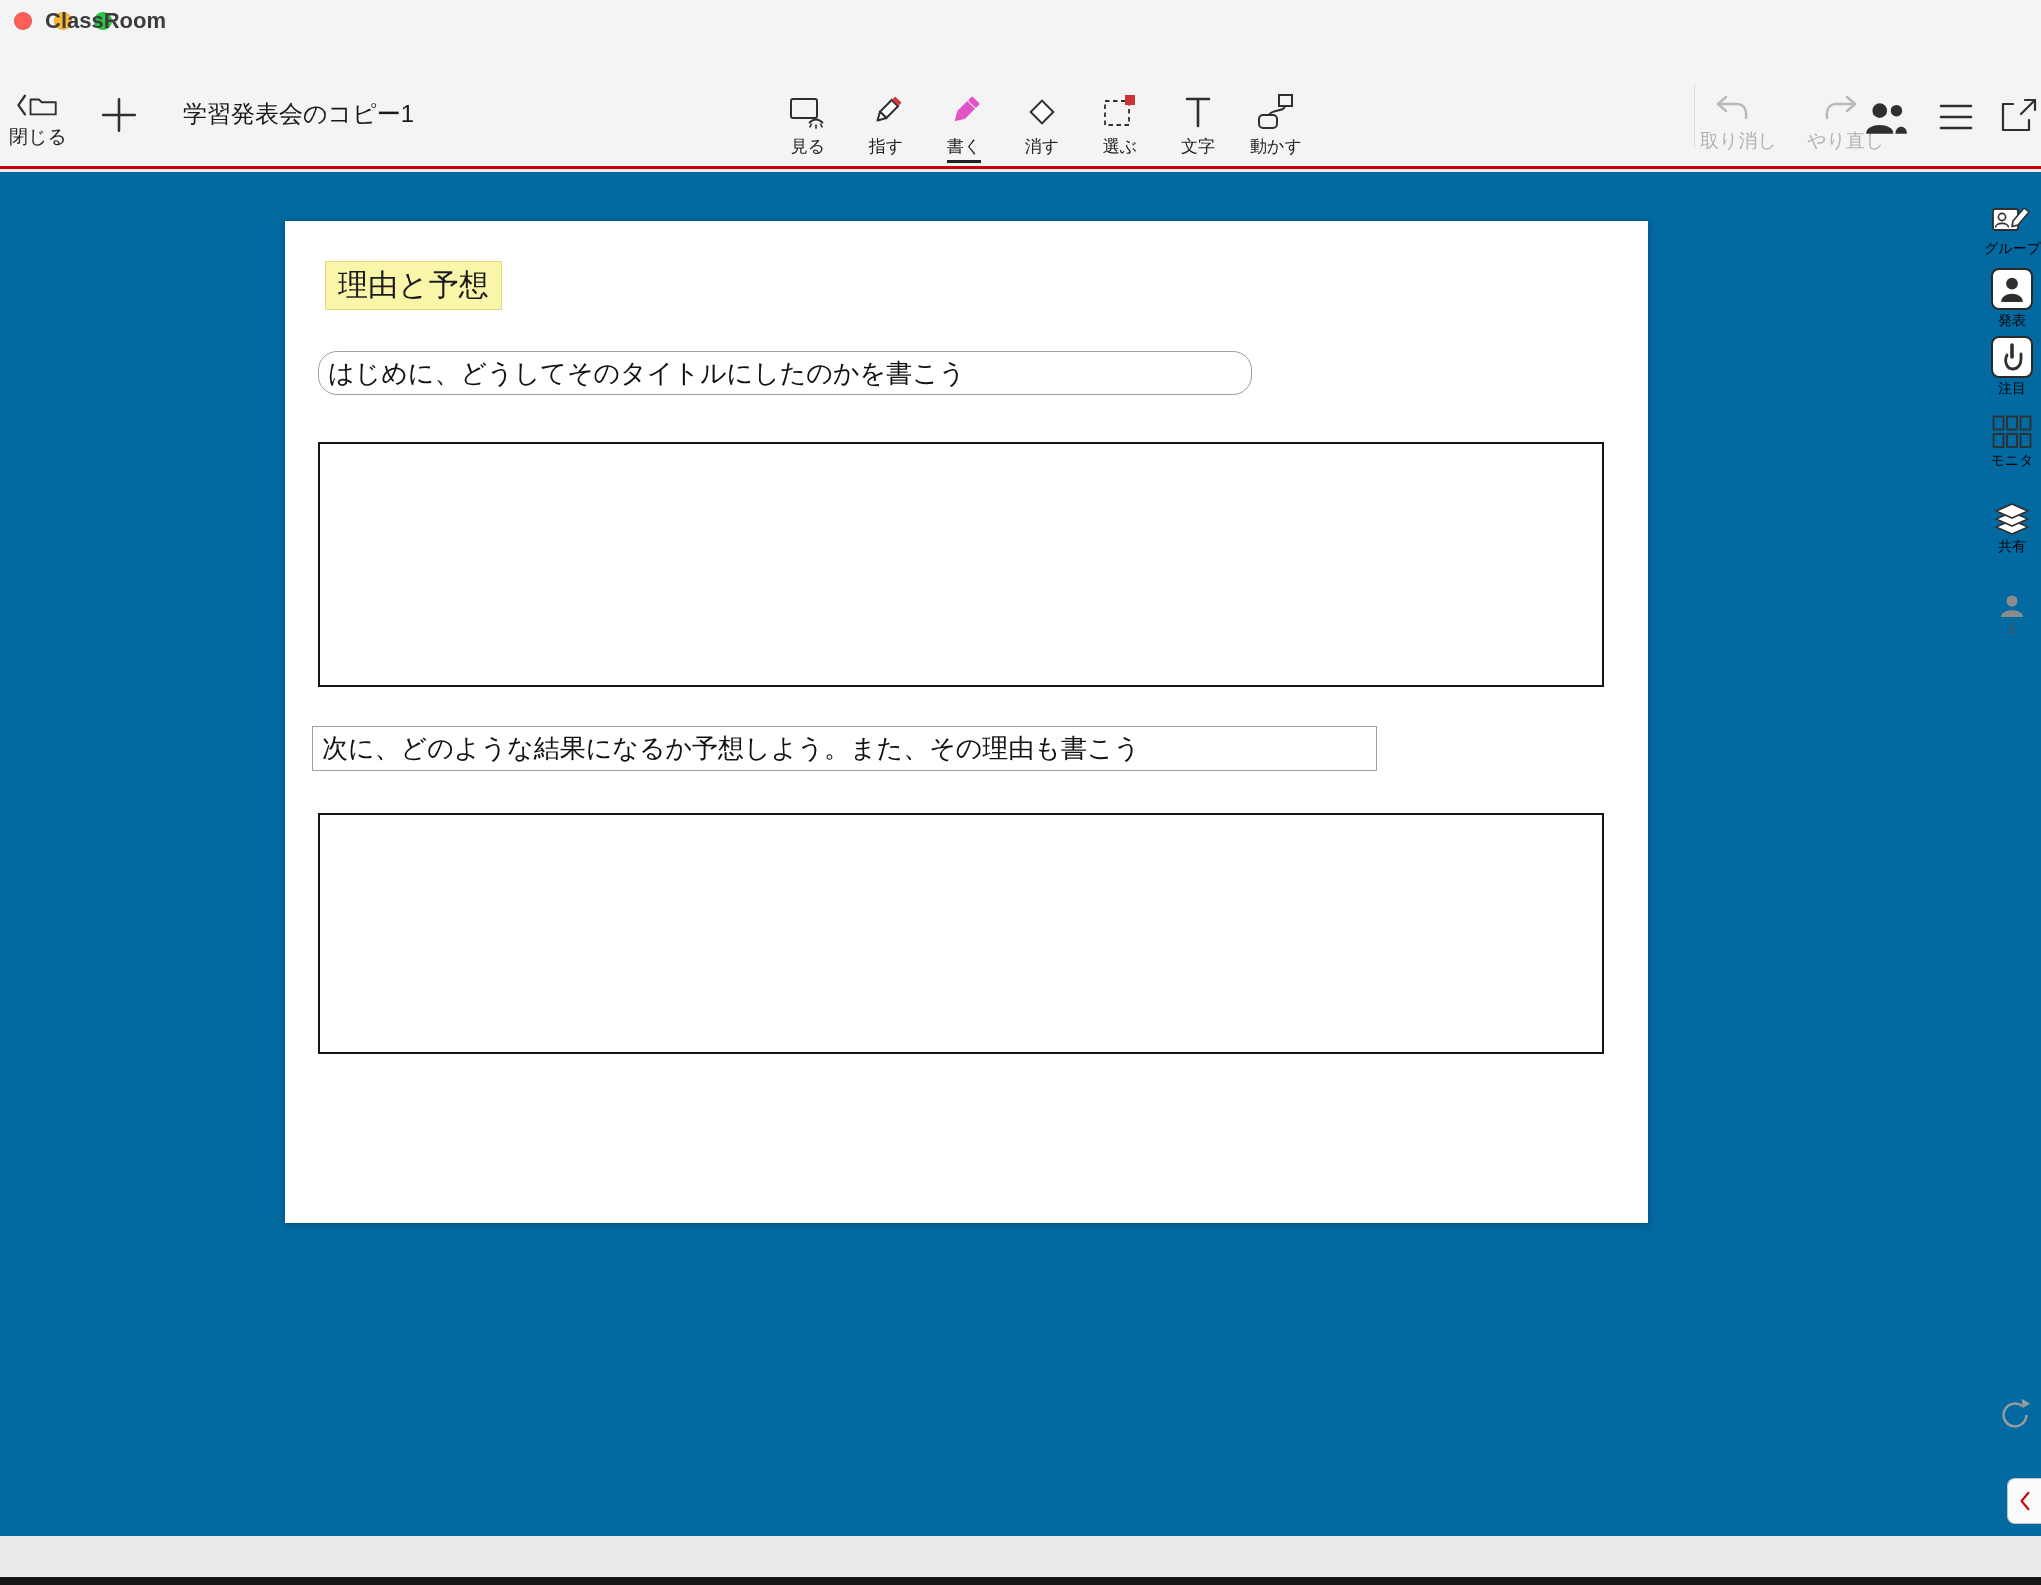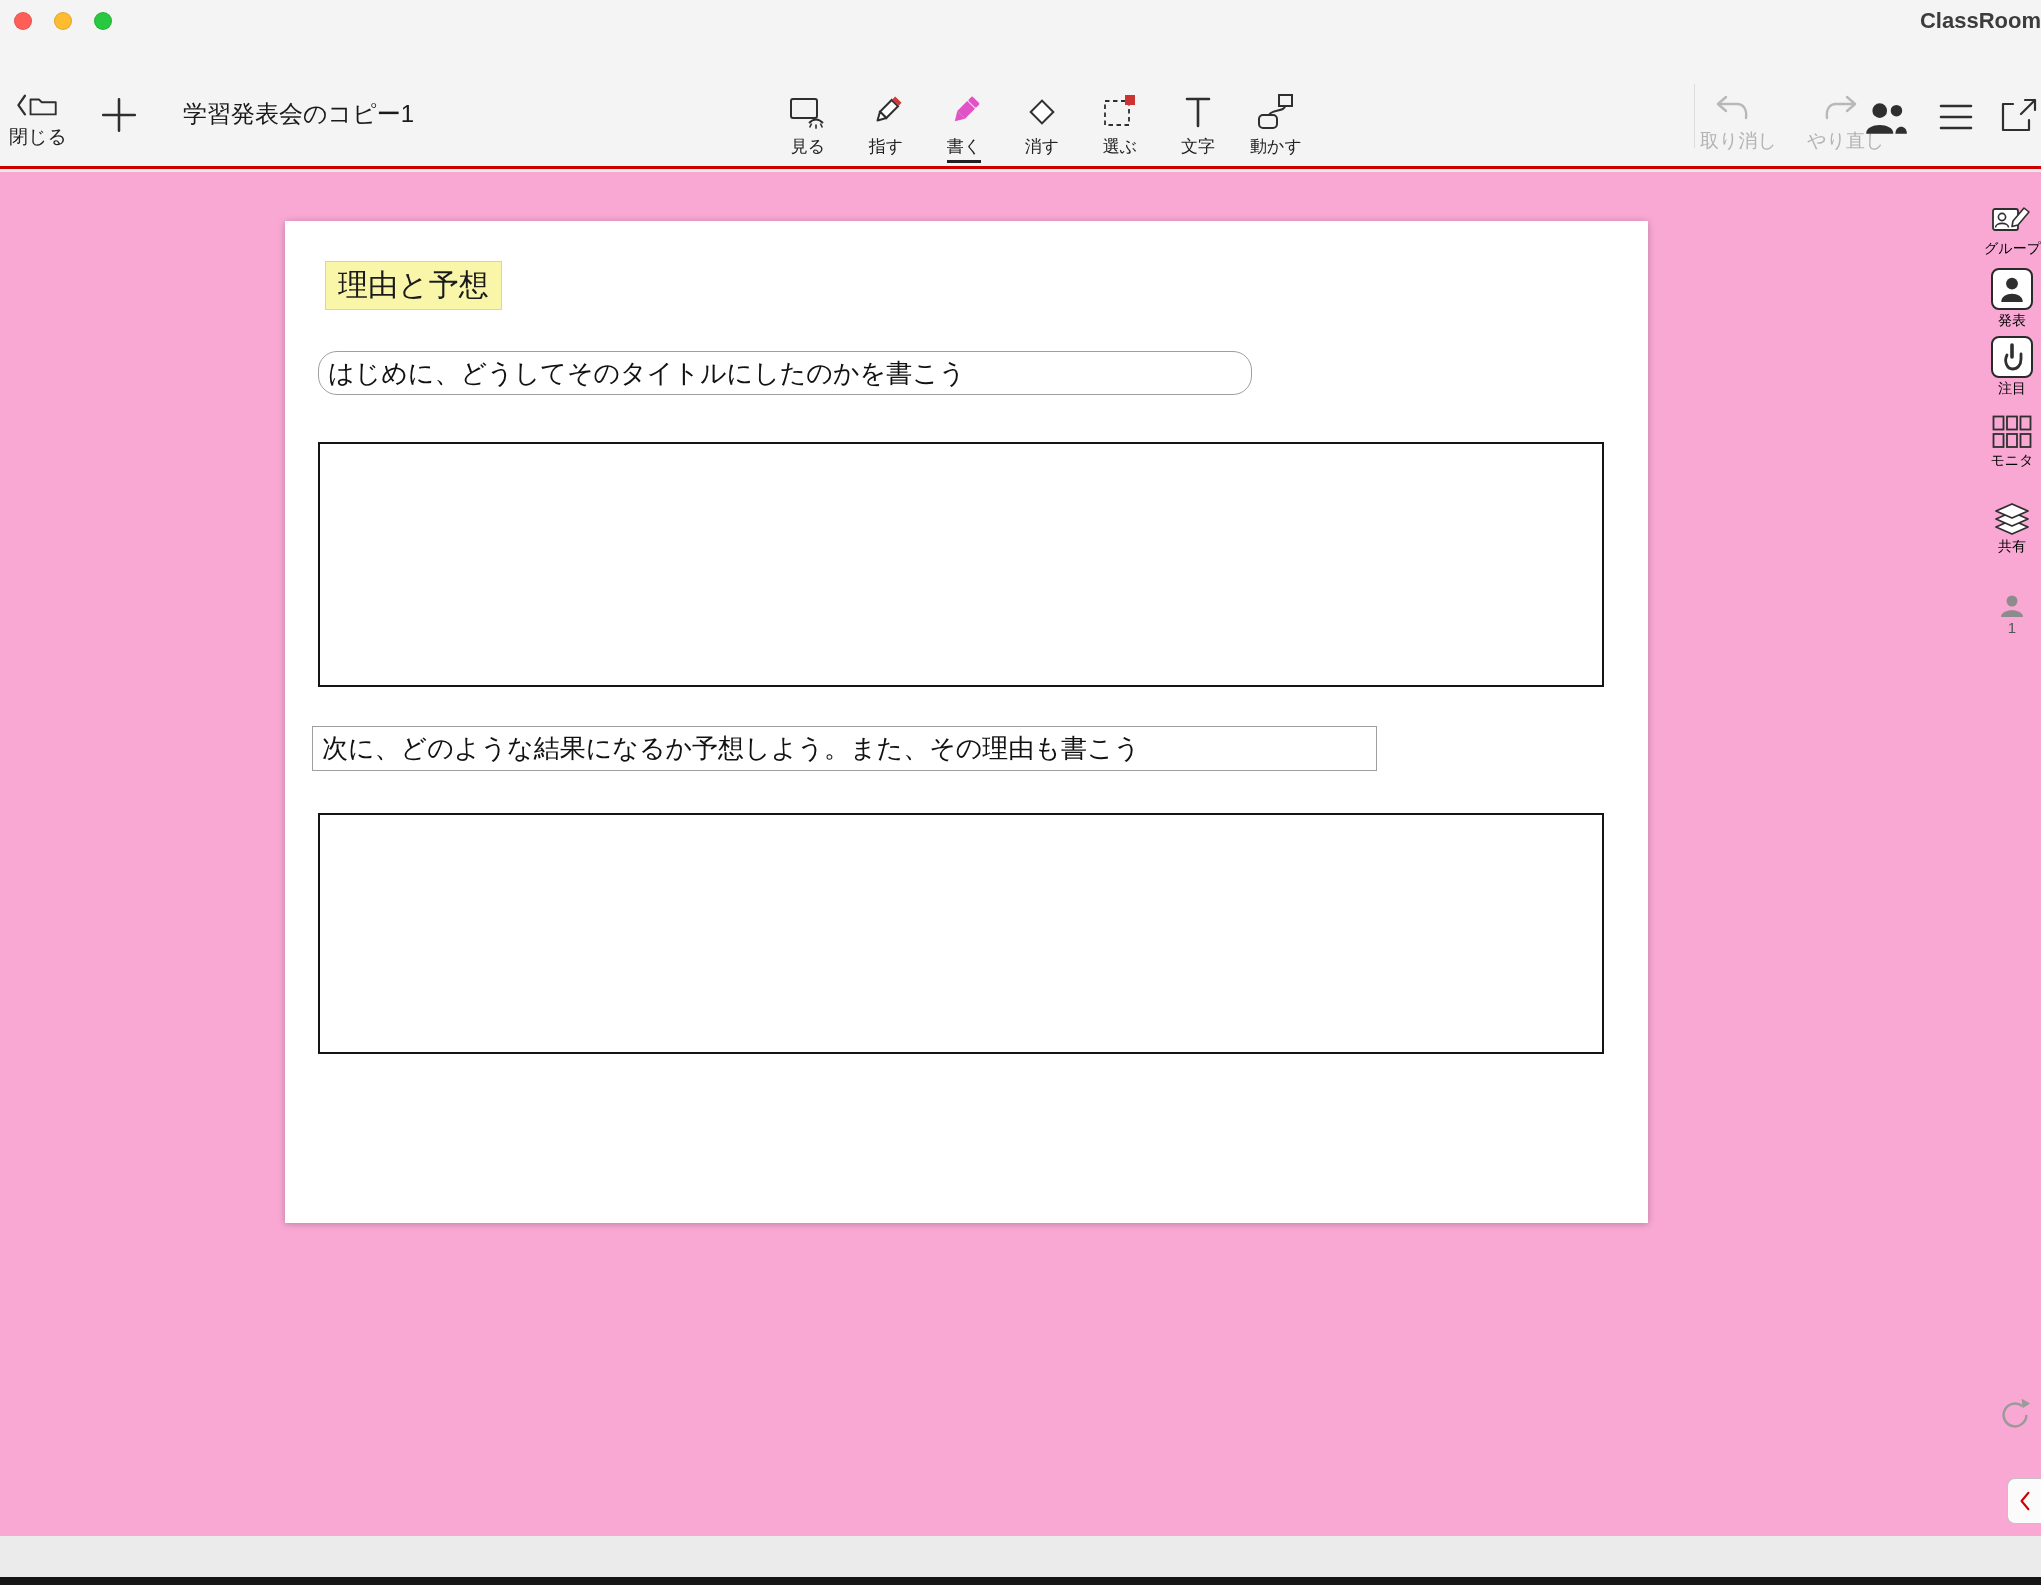--- a/index.html
+++ b/index.html
@@ -8,22 +8,22 @@
   #app { position:relative; width:2041px; height:1585px; background:#ebebeb; overflow:hidden; }
 
   
   .header { position:absolute; top:0; left:0; width:100%; height:169px;
             background:#f5f4f5; border-bottom:3px solid var(--accent_red,#cc0000); }
   .titlebar { position:absolute; top:0; left:0; width:100%; height:42px; }
   .traffic { position:absolute; top:12px; width:18px; height:18px; border-radius:50%; border:1px solid rgba(0,0,0,.12); }
   .t-red    { left:14px; background:var(--traffic_red,#ff5f57); }
   .t-yellow { left:54px; background:var(--traffic_yellow,#febc2e); }
   .t-green  { left:94px; background:var(--traffic_green,#28c840); }
-  .app-title { position:absolute; top:8px; left:0; right:0; text-align:right;
-               font-size:22px; font-weight:700; color:#3c3c3c; }
+  .app-title { position:absolute; top:8px; left:0; right:0; text-align:left;
+               font-size:22px; font-weight:700; color:#3c3c3c;padding-left:45px; }
 
   .hbtn { position:absolute; text-align:center; color:#222; cursor:default; }
   .hbtn svg { display:block; margin:0 auto; }
   .hlabel { font-size:19px; margin-top:4px; color:#222; white-space:nowrap; }
   .close-btn { left:6px; top:92px; width:64px; }
   .plus-btn  { left:94px; top:96px; width:50px; }
   .doc-title { position:absolute; left:183px; top:98px; font-size:24px; color:#1a1a1a; white-space:nowrap; }
 
   .tools { position:absolute; left:769px; top:88px; display:flex; }
   .tool { width:78px; text-align:center; cursor:default; }
@@ -33,21 +33,21 @@
 
   .right-sep { position:absolute; left:1694px; top:84px; width:1px; height:64px; background:#dcdcdc; }
   .undo-btn { left:1700px; top:92px; width:66px; }
   .redo-btn { left:1772px; top:92px; width:66px;margin-left:35px; }
   .gray .hlabel { color:#b3b3b3; }
   .people-btn { left:1856px; top:100px; width:60px; }
   .menu-btn   { left:1930px; top:102px; width:52px; }
   .expand-btn { left:1998px; top:96px; width:42px; }
 
   
-  .canvas { position:absolute; top:172px; left:0; width:100%; height:1364px; background:#f9a8d4; }
+  .canvas { position:absolute; top:172px; left:0; width:100%; height:1364px; background:#0369a1; }
   .doc-page { position:absolute; left:285px; top:49px; width:1363px; height:1002px;
               background:#fff; box-shadow:0 1px 7px rgba(0,0,0,.25); }
   .heading { position:absolute; left:40px; top:40px; font-size:30px; color:#1a1a1a;
              background:var(--highlight_yellow,#faf6a9); border:1px solid #e3d87c; padding:3px 12px; white-space:nowrap; }
   .prompt { position:absolute; border:1px solid #9f9f9f; font-size:26px; color:#111;
             display:flex; align-items:center; padding-left:9px; background:#fff; white-space:nowrap; overflow:hidden; }
   .prompt1 { left:33px; top:130px; width:934px;  height:44px;border-radius:19px; }
   .prompt2 { left:27px; top:505px; width:1065px; height:45px; }
   .bigbox { position:absolute; left:33px; width:1286px; border:2px solid #151515; background:#fff; }
   .box1 { top:221px; height:245px; }

